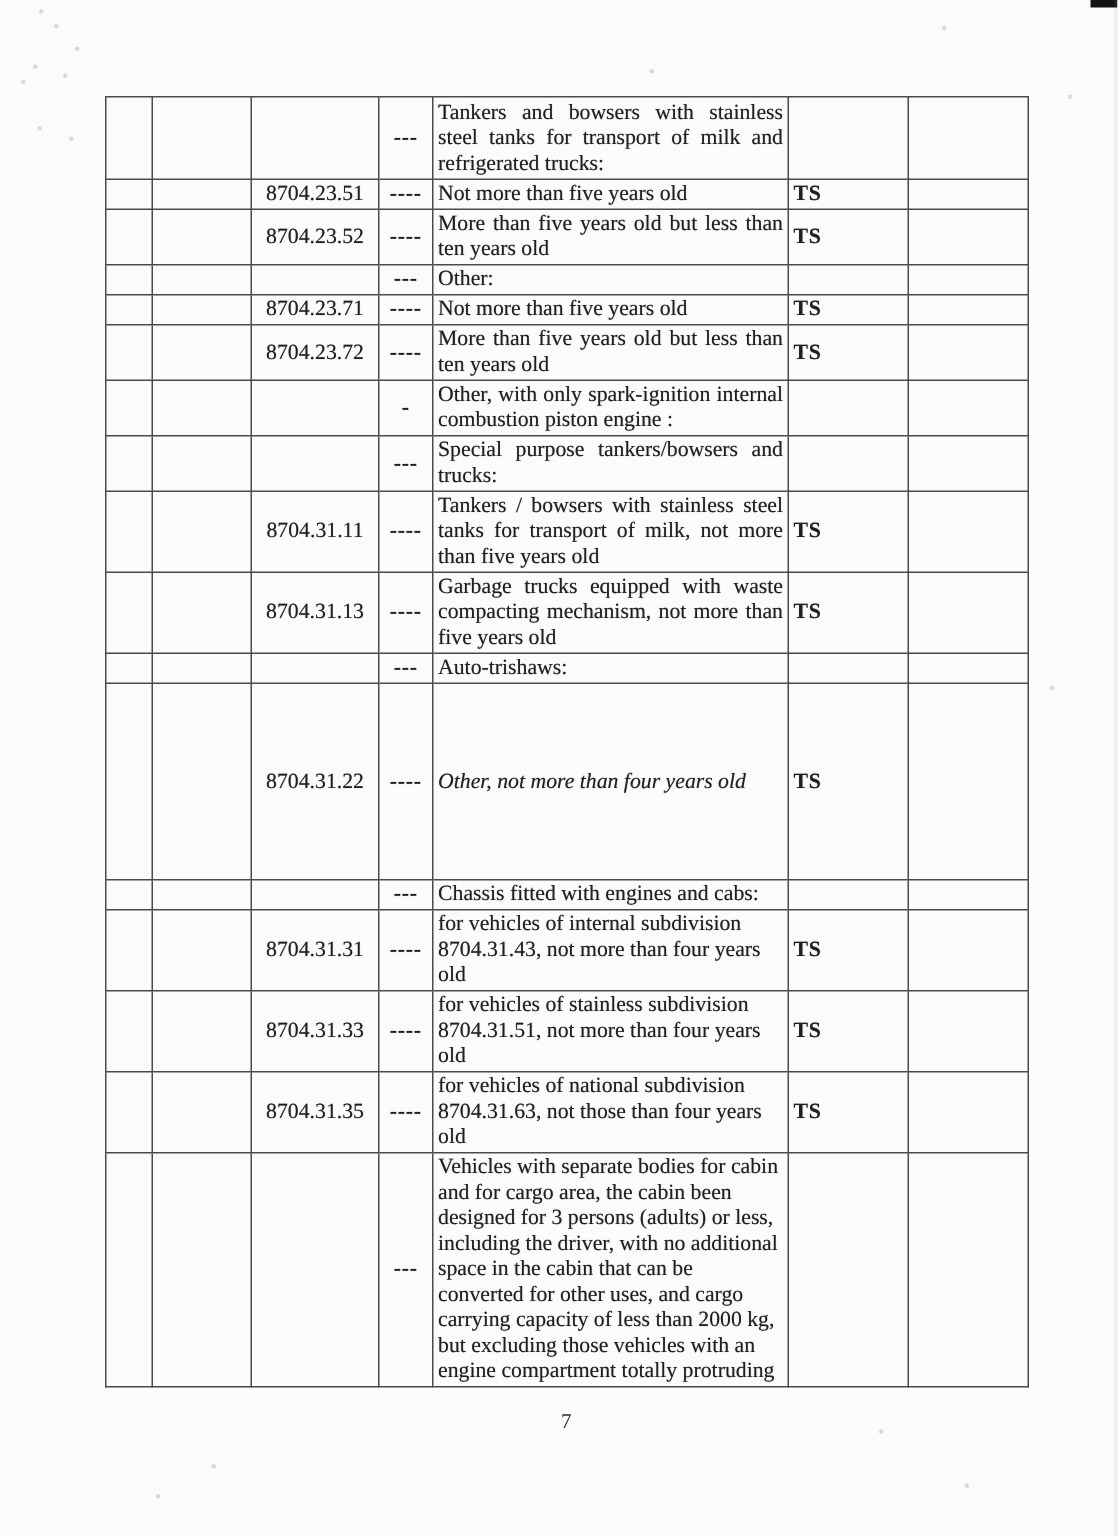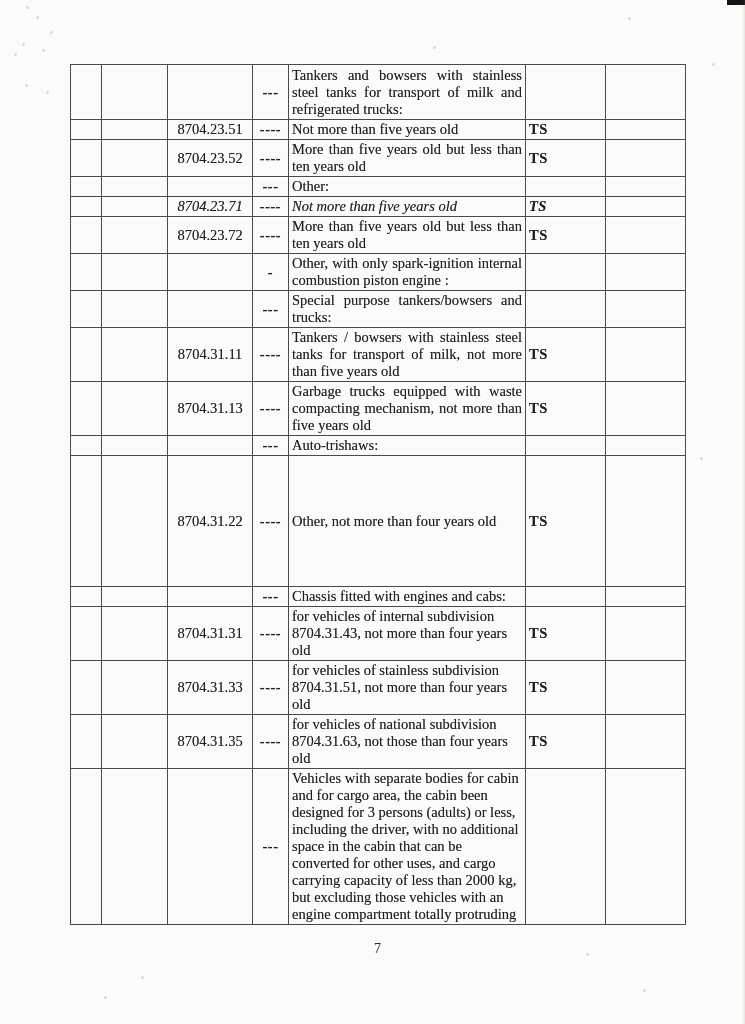--- a/index.html
+++ b/index.html
@@ -46,21 +46,21 @@
     font-size: 14.5px;
     line-height: 17px;
     vertical-align: middle;
     text-shadow: 0 0 0.6px rgba(40,40,40,0.55);
     overflow: hidden;
   }
   td.code-cell   { text-align: center; font-size: 15px; white-space: nowrap; }
   td.dash-cell   { text-align: center; letter-spacing: 0.5px; font-weight: bold; font-size: 13px; }
   td.desc-cell   { vertical-align: top; padding: 1px 5px 1px 6px; }
   td.desc-cell.just { text-align: justify; margin-left: 48px; }
-  td.desc-cell.vmid { vertical-align: middle; }
+  td.desc-cell.vmid { vertical-align: middle; font-style: italic; }
   td.status-cell { text-align: left; font-weight: bold; font-size: 15px; letter-spacing: 0.5px; }
   .page-footer {
     position: absolute;
     left: 70px; top: 941px; width: 615px;
     text-align: center;
     font-size: 14px;
     color: #2a2a2a;
   }
 </style>
 </head>
@@ -129,21 +129,21 @@
     </tr>
         <tr style="height: 18px;">
       <td></td>
       <td></td>
       <td class="code-cell"></td>
       <td class="dash-cell">---</td>
       <td class="desc-cell just">Other:</td>
       <td class="status-cell"></td>
       <td></td>
     </tr>
-        <tr style="height: 19px; font-style: italic;">
+        <tr style="height: 19px;">
       <td></td>
       <td></td>
       <td class="code-cell">8704.23.71</td>
       <td class="dash-cell">----</td>
       <td class="desc-cell just">Not more than five years old</td>
       <td class="status-cell">TS</td>
       <td></td>
     </tr>
         <tr style="height: 36px;">
       <td></td>

